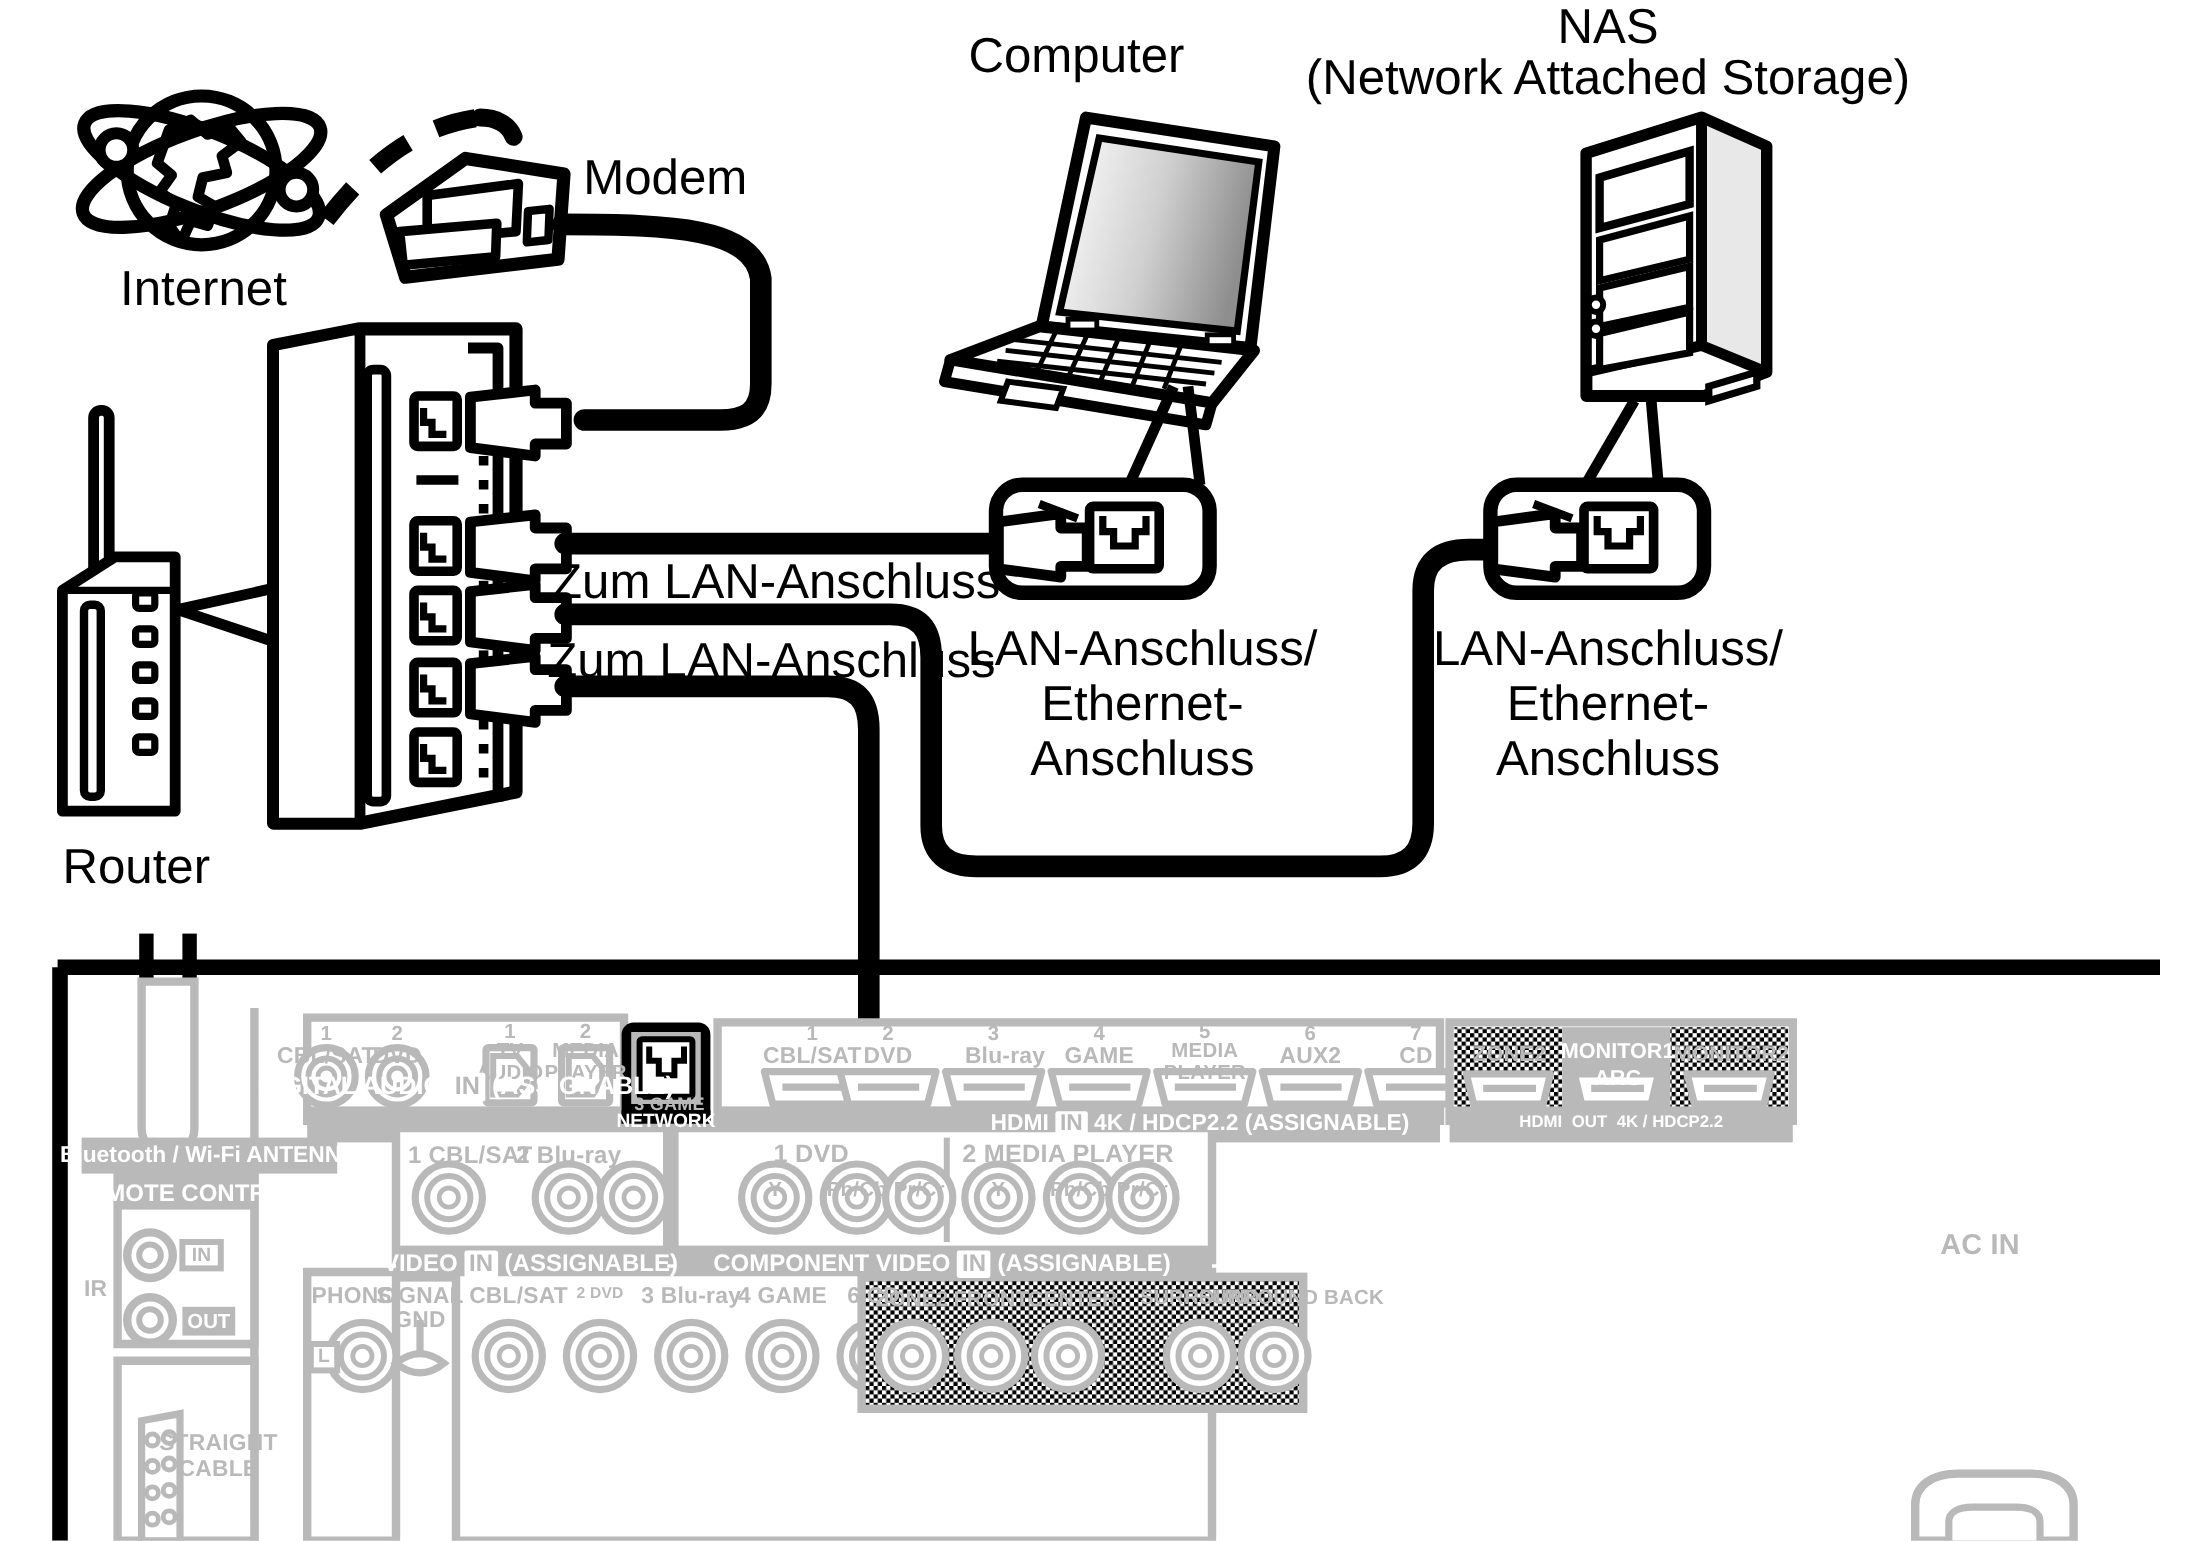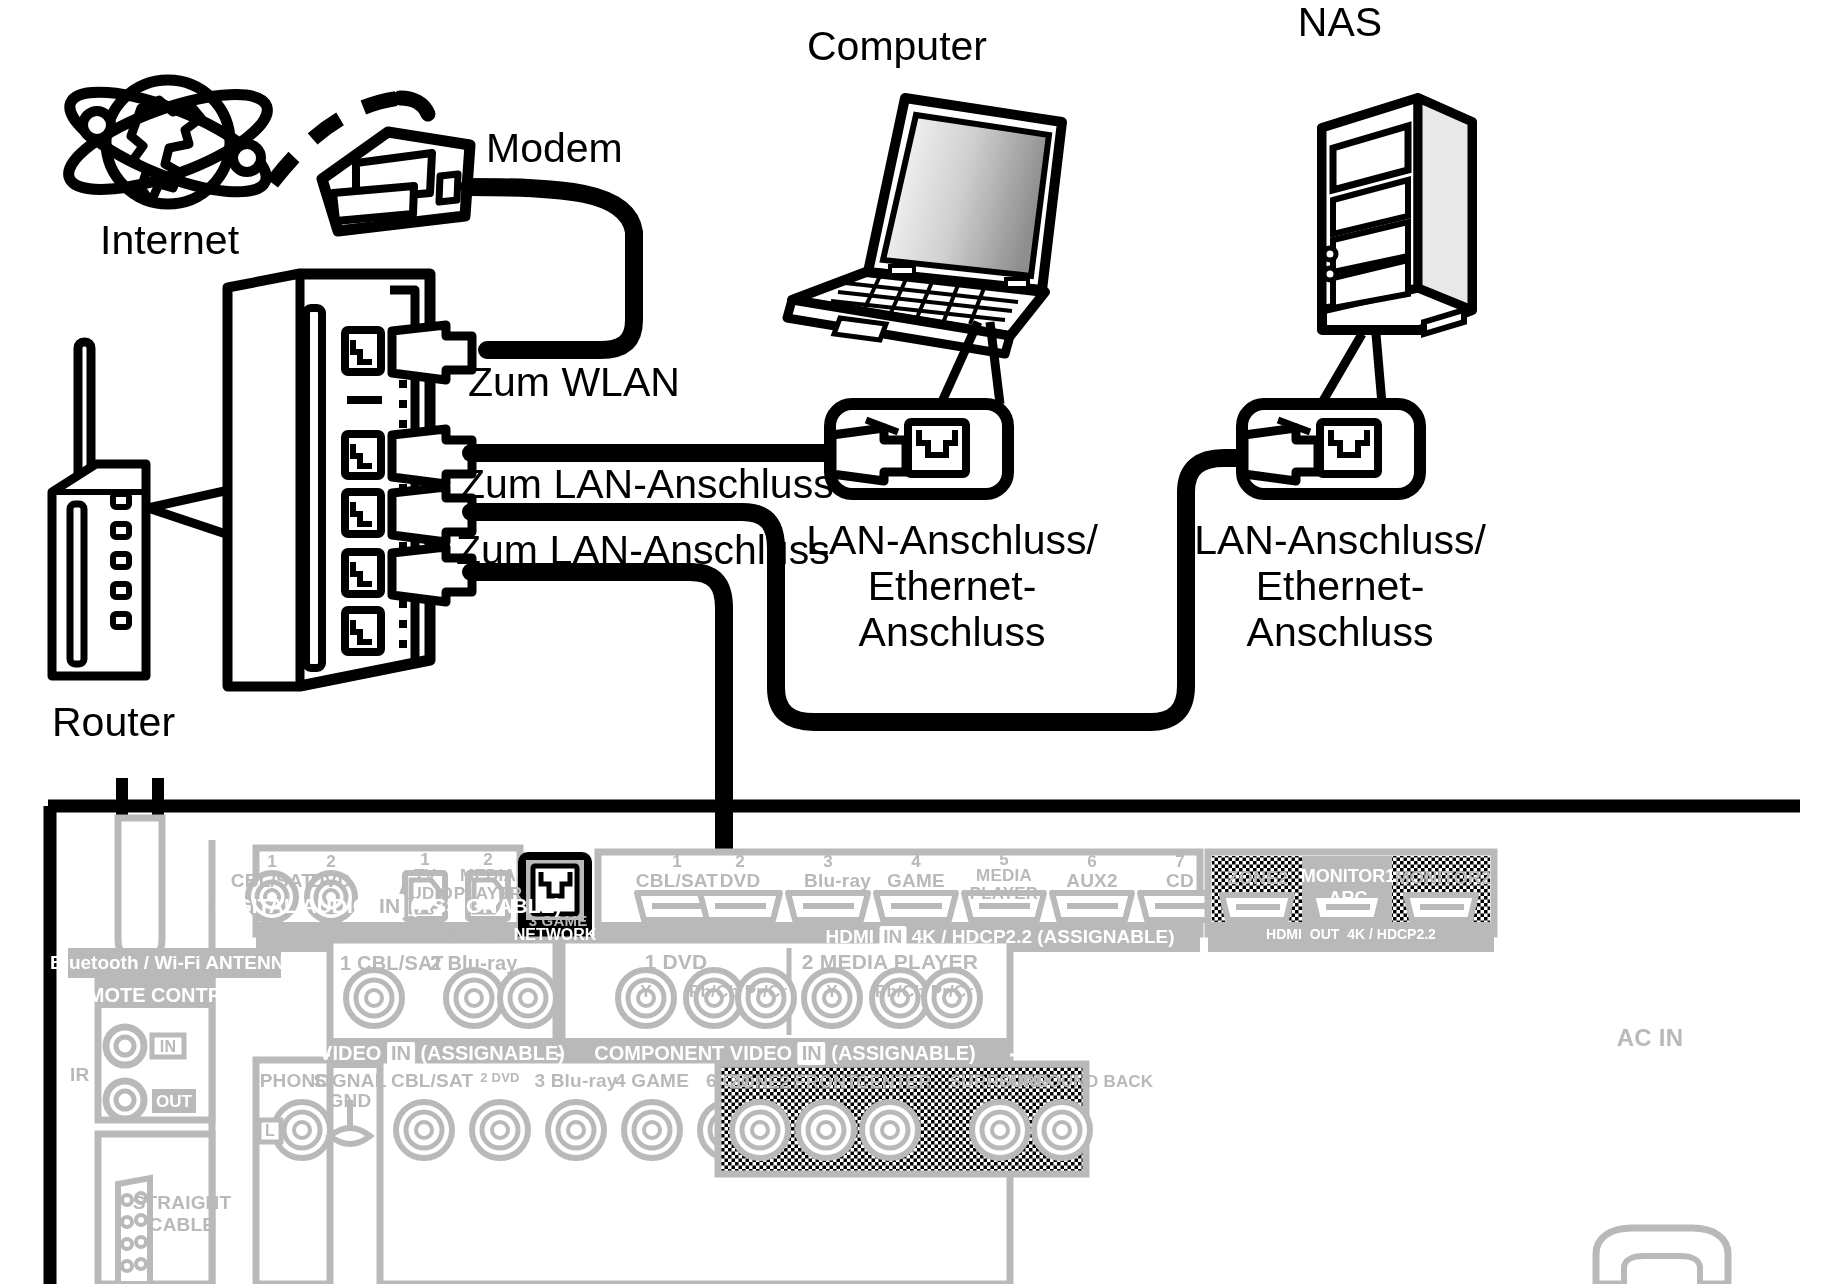--- a/index.html
+++ b/index.html
@@ -419,29 +419,29 @@
     <path d="M1624 1284 L1624 1268 C1624 1260, 1632 1256, 1644 1256 L1680 1256 C1692 1256, 1700 1260, 1700 1268 L1700 1284" fill="#fff" stroke="#b9b9b9" stroke-width="6"></path>
   </g>
 </svg>
 
 <div class="lbl big" style="left:100px;top:218px;">Internet</div>
 
 <div class="lbl big" style="left:486px;top:126px;">Modem</div>
 
 <div class="lbl big" style="left:52px;top:700px;">Router</div>
 
-<div class="lbl big" style="left:468px;top:360px;">Zum WLAN</div>
 
 <div class="lbl big" style="left:460px;top:462px;">Zum LAN-Anschluss</div>
 
 <div class="lbl big" style="left:456px;top:528px;">Zum LAN-Anschluss</div>
 
 <div class="lbl big" style="left:807px;top:24px;">Computer</div>
 
 <div class="lbl big ctr" style="left:1340px;top:0px;transform:translateX(-50%);">NAS</div>
+<div class="lbl big ctr" style="left:1340px;top:42px;transform:translateX(-50%);">(Network Attached Storage)</div>
 
 <div class="lbl big ctr" style="left:952px;top:518px;transform:translateX(-50%);">LAN-Anschluss/</div>
 <div class="lbl big ctr" style="left:952px;top:564px;transform:translateX(-50%);">Ethernet-</div>
 <div class="lbl big ctr" style="left:952px;top:610px;transform:translateX(-50%);">Anschluss</div>
 
 <div class="lbl big ctr" style="left:1340px;top:518px;transform:translateX(-50%);">LAN-Anschluss/</div>
 <div class="lbl big ctr" style="left:1340px;top:564px;transform:translateX(-50%);">Ethernet-</div>
 <div class="lbl big ctr" style="left:1340px;top:610px;transform:translateX(-50%);">Anschluss</div>
 
 <div class="barTxt" style="left:174px;top:952px;font-size:19px;">Bluetooth / Wi-Fi ANTENNA</div>

